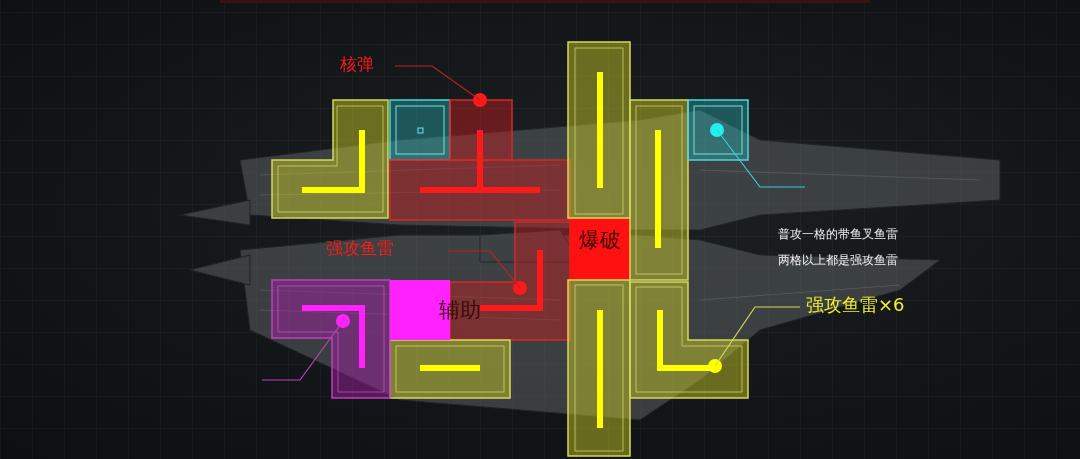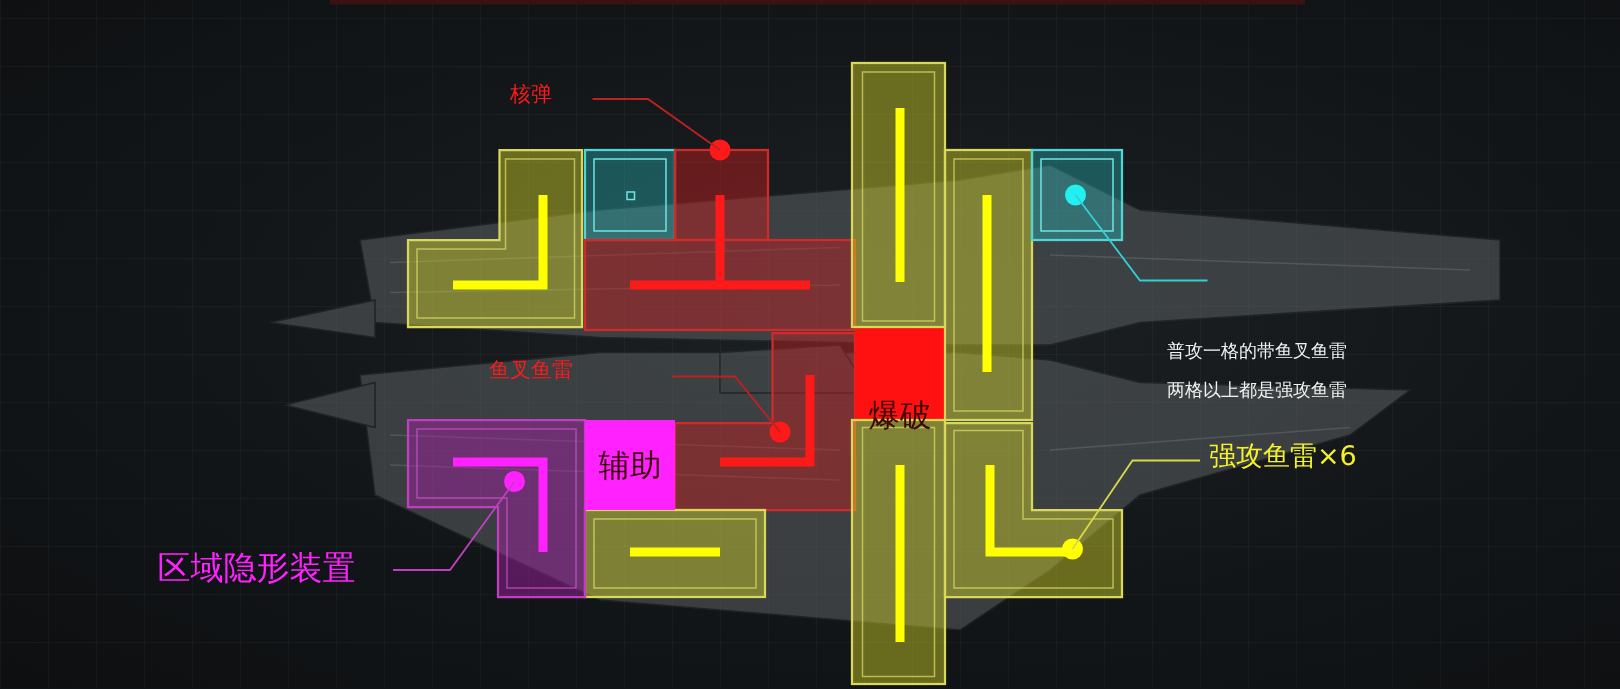--- a/index.html
+++ b/index.html
@@ -10,21 +10,21 @@
   }
   #grid { position:absolute; inset:0;
     background-image:
       linear-gradient(rgba(255,255,255,0.035) 1px, transparent 1px),
       linear-gradient(90deg, rgba(255,255,255,0.035) 1px, transparent 1px);
     background-size:32px 32px; background-position:0 12px;
   }
   #topbar { position:absolute; left:220px; top:0; width:650px; height:3px; background:#3a1212; }
   svg { position:absolute; left:0; top:0; }
   .lbl { position:absolute; white-space:nowrap; line-height:1; }
-  .lbl-red { color:#ff1a1a; font-size:14px;text-align:right; }
+  .lbl-red { color:#ff1a1a; font-size:17px;text-align:right; }
   .lbl-cyan { color:#33e0e6; font-size:22px; }
   .lbl-yellow { color:#f4f12a; font-size:18px; }
   .lbl-magenta { color:#ff22ff; font-size:22px; }
   .note { color:#f2f2f2; font-size:12px; line-height:24px; position:absolute; white-space:nowrap; }
   .cell-label { position:absolute; display:flex; align-items:center; justify-content:center; font-size:21px; color:#3a0a0a; }
 </style>
 </head>
 <body>
 
 <div id="stage">
@@ -124,23 +124,22 @@
 
     <rect x="390" y="280" width="60" height="60" fill="#ff22ff"></rect>
 
     <polyline points="395,66 432,66 480,100" fill="none" stroke="#c02020" stroke-width="1.2"></polyline>
     <polyline points="448,251 490,251 520,288" fill="none" stroke="#c02020" stroke-width="1.2"></polyline>
     <polyline points="717,130 760,187 805,187" fill="none" stroke="#33d0d6" stroke-width="1.2"></polyline>
     <polyline points="715,366 755,307 800,307" fill="none" stroke="#d8d84a" stroke-width="1.2"></polyline>
     <polyline points="343,321 300,380 262,380" fill="none" stroke="#c03fc0" stroke-width="1.2"></polyline>
   </svg>
 
-  <div class="cell-label" style="left:570px; top:218px; width:60px; height:44px;margin-top:37px;">爆破</div>
-  <div class="cell-label" style="left:390px; top:280px; width:60px; height:60px;">辅助</div>
+  <div class="cell-label" style="left:570px; top:218px; width:60px; height:44px;">爆破</div>
+  <div class="cell-label" style="left:390px; top:280px; width:60px; height:60px;padding-left:40px;">辅助</div>
 
   <div class="lbl lbl-red" style="left:340px; top:56px;">核弹</div>
-  <div class="lbl lbl-red" style="left:326px; top:240px;">鱼叉鱼雷</div>
+  <div class="lbl lbl-red" style="left:326px; top:240px;">强攻鱼雷</div>
   <div class="lbl lbl-yellow" style="left:806px; top:296px;">强攻鱼雷×6</div>
-  <div class="lbl lbl-magenta" style="left:105px; top:369px;">区域隐形装置</div>
 
   <div class="note" style="left:778px; top:222px;">普攻一格的带鱼叉鱼雷</div>
   <div class="note" style="left:778px; top:248px;">两格以上都是强攻鱼雷</div>
 </div>
 
 </body></html>

